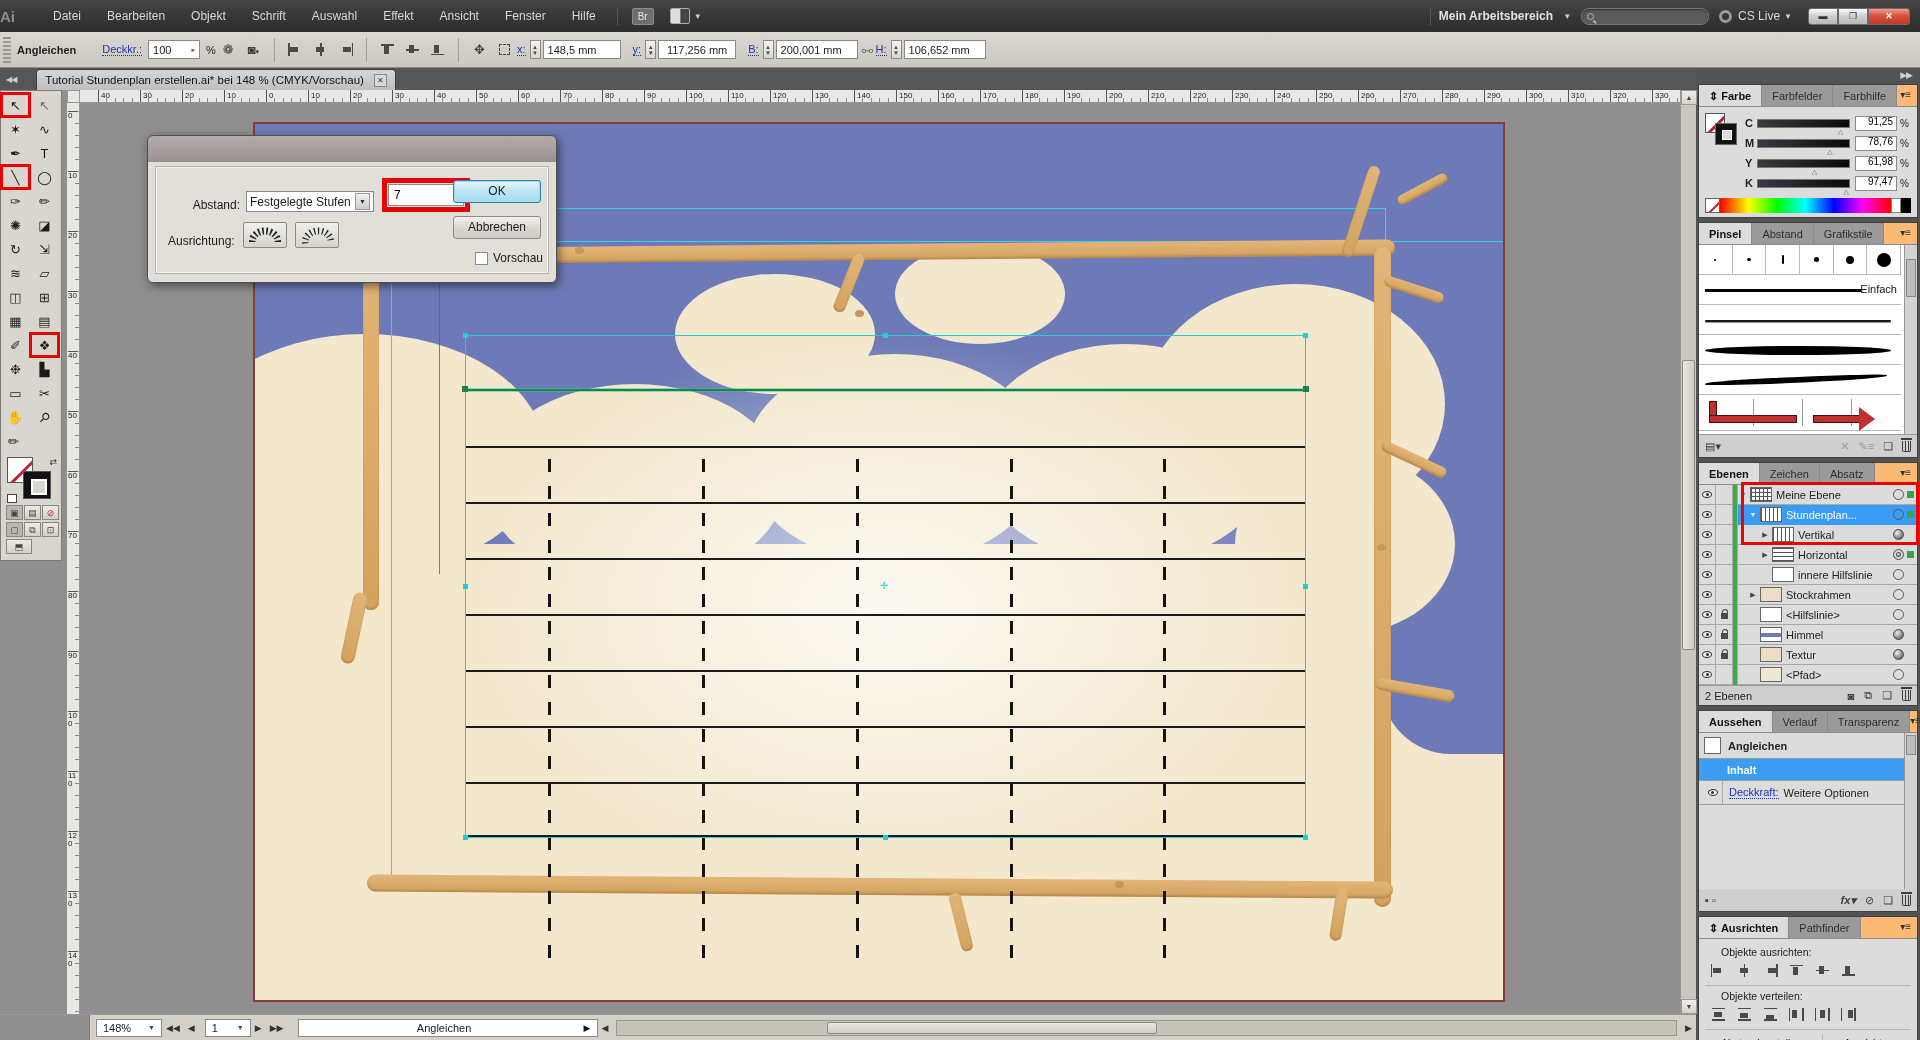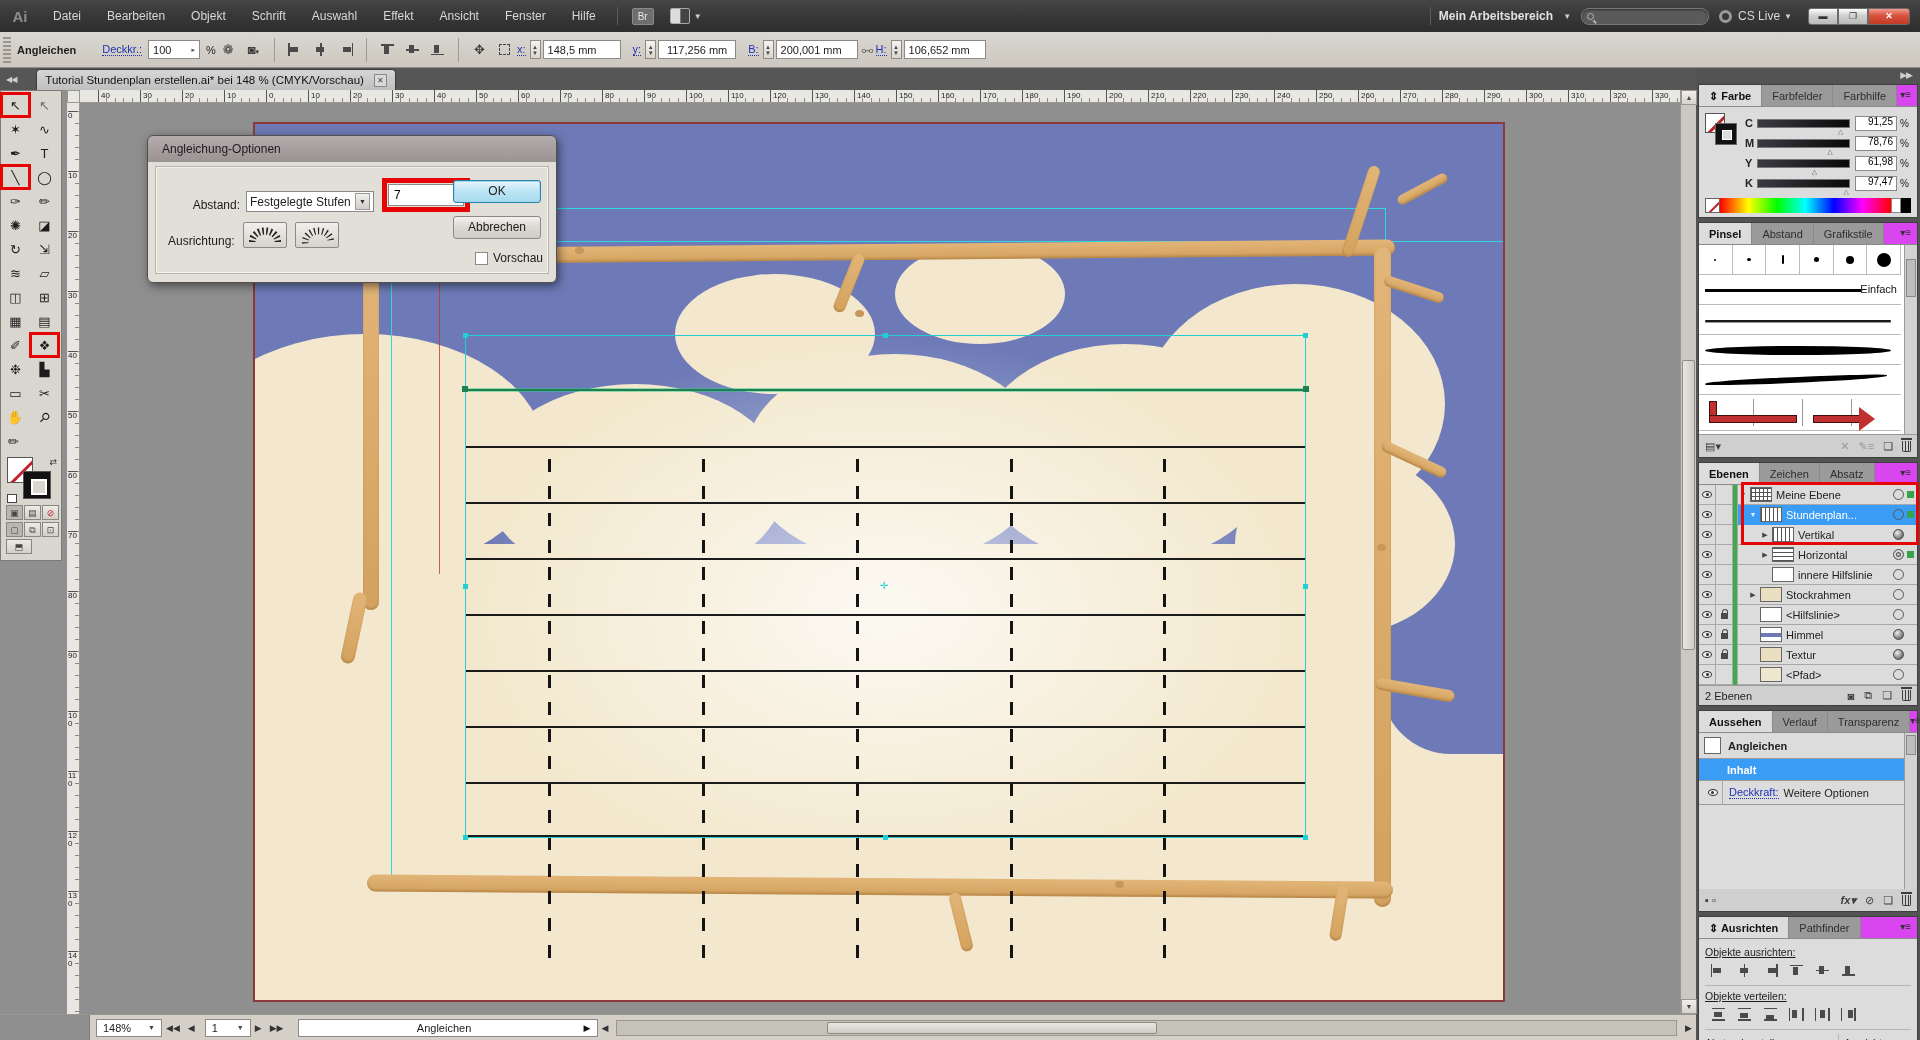--- a/index.html
+++ b/index.html
@@ -4,21 +4,21 @@
 <style>
   * { margin:0; padding:0; box-sizing:border-box; }
   html,body { width:1920px; height:1040px; overflow:hidden; background:#8f8f8f;
     font-family:"Liberation Sans", sans-serif; font-size:11px; color:#222; }
   .abs { position:absolute; }
   #page { position:relative; width:1920px; height:1040px; }
 
   
   .menubar { left:0; top:0; width:1920px; height:32px;
     background:linear-gradient(#454545,#353535 60%,#2e2e2e); display:flex; align-items:center; color:#d8d8d8; z-index:40;}
-  .ai-logo { width:40px; text-align:center; font-weight:bold; font-size:15px; color:#8e8e8e; }
+  .ai-logo { width:40px; text-align:left; font-weight:bold; font-size:15px; color:#8e8e8e; }
   .menu-item { padding:0 13px; height:32px; line-height:32px; font-size:12px; cursor:default; }
   .mb-sep { width:1px; height:18px; background:#5a5a5a; margin:0 8px; }
   .br-btn { background:#6e6e6e; border:1px solid #8a8a8a; border-radius:2px; color:#e6e6e6;
     font-size:10px; padding:2px 5px; margin:0 6px; }
   .arrange-icon { width:20px; height:16px; border:1px solid #aaa; background:
     linear-gradient(90deg,#ddd 0 9px,#777 9px 10px,#444 10px 20px); border-radius:2px; margin-left:10px;}
   .dd-arrow { color:#cfcfcf; font-size:8px; margin-left:4px; }
   .menubar .spacer { flex:1; }
   .workspace { font-size:12px; font-weight:bold; color:#e0e0e0; margin-right:6px;}
   .searchbox { width:128px; height:17px; background:#5a5a5a; border:1px solid #777;
@@ -149,21 +149,21 @@
   .btn-cancel { width:88px; background:linear-gradient(#f4f3f1,#dcd9d2 45%,#cfccc4);
     border:1px solid #8a8a8a; }
   .icobtn { width:44px; height:26px; background:linear-gradient(#f0efec,#d6d3cb);
     border:1px solid #8a8a8a; border-radius:2px; margin-right:8px; display:flex; align-items:center; justify-content:center;}
   .checkbox { width:13px; height:13px; background:#fff; border:1px solid #8a8a8a; margin-right:5px; }
 
   
   .rightdock { left:1696px; top:68px; width:224px; height:972px; background:#535353; padding:0 2px; }
   .dock-head { height:16px; color:#cfcfcf; text-align:right; font-size:9px; padding:2px 6px 0 0; letter-spacing:-1px;}
   .panel { position:relative; background:#dcdcdc; border:1px solid #404040; margin-bottom:4px; }
-  .tabstrip { height:22px; background:#d946ef; display:flex; border-bottom:1px solid #8a8a8a;text-align:center; }
+  .tabstrip { height:22px; background:#fdba74; display:flex; border-bottom:1px solid #8a8a8a;text-align:center; }
   .ptab { padding:0 10px; line-height:22px; font-size:11px; color:#2e2e2e; background:#9a9a9a; border-right:1px solid #8a8a8a; }
   .ptab.active { background:#dcdcdc; font-weight:bold; color:#111; }
   .pmenu { margin-left:auto; color:#333; font-size:10px; padding:4px 6px 0 0; }
   
   .color-body { padding:6px 6px 4px 6px; }
   .cfs { position:relative; width:34px; height:34px; float:left; margin-right:6px; }
   .cfs-fill { position:absolute; left:0; top:0; width:20px; height:20px; background:#fff; border:1px solid #555; overflow:hidden;}
   .cfs-fill::after { content:""; position:absolute; left:-4px; top:8px; width:32px; height:2.5px; background:#c02330; transform:rotate(-45deg); }
   .cfs-stroke { position:absolute; left:10px; top:10px; width:22px; height:22px; background:#111; border:1px solid #666; }
   .cfs-stroke::after { content:""; position:absolute; left:6px; top:6px; width:8px; height:8px; background:#dcdcdc; border:1.5px solid #fff;}
@@ -249,21 +249,21 @@
   .ap-row1 { display:flex; align-items:center; height:26px; border-bottom:1px solid #9a9a9a; padding-left:5px; }
   .ap-thumb { width:17px; height:17px; background:#fff; border:1px solid #666; margin-right:7px; }
   .ap-name { font-weight:bold; font-size:11px; }
   .ap-row2 { height:22px; background:#3a9cf5; color:#fff; font-weight:bold; line-height:22px;
     padding-left:28px; border-bottom:1px solid #9a9a9a; font-size:11px; }
   .ap-row3 { display:flex; align-items:center; height:24px; border-bottom:1px solid #9a9a9a; padding-left:4px;}
   .ap-eye { width:20px; display:flex; justify-content:center; border-right:1px solid #aaa; height:24px; align-items:center; margin-right:6px;}
   .ap-link { color:#1f33b5; border-bottom:1px dotted #1f33b5; margin-right:5px; font-size:11px;}
   
   .align-body { padding:4px 6px 0 6px; font-size:10.5px; }
-  .al-label { margin:3px 0 3px 0; color:#1c1c1c;text-decoration:underline; }
+  .al-label { margin:3px 0 3px 16px; color:#1c1c1c; }
   .al-row { display:flex; align-items:center; margin-bottom:4px; border-bottom:1px solid #b5b5b5; padding-bottom:6px;}
   .al-btn { width:26px; height:18px; display:flex; align-items:center; justify-content:center; }
   .al-bottom { display:flex; }
   .al-col { flex:1; }
   .al-vsep { width:1px; background:#b5b5b5; margin:0 5px; }
 
   
   .vscrollbar { left:1680px; top:90px; width:16px; height:924px; background:#cbc8c1; border-left:1px solid #9a978f; }
   .sb-btn { width:16px; height:15px; background:linear-gradient(#efeeeb,#d6d3cc); border:1px solid #9a978f;
     font-size:7px; text-align:center; line-height:14px; color:#444; }
@@ -639,21 +639,20 @@
       <div class="abs anchor" style="left:208px;top:460px;"></div>
       <div class="abs anchor" style="left:1048px;top:460px;"></div>
       <div class="abs anchor" style="left:208px;top:711px;"></div>
       <div class="abs anchor" style="left:628px;top:711px;"></div>
       <div class="abs anchor" style="left:1048px;top:711px;"></div>
       <div class="abs blendmark">✛</div>
     </div>
   </div>
 
   <div class="abs dialog">
-    <div class="dlg-title">Angleichung-Optionen</div>
     <div class="dlg-body"></div>
     <div class="dlg-row" style="left:20px;top:42px;">
       <span class="dlg-label" style="width:72px;text-align:right;margin-right:6px;">Abstand:</span>
       <div class="dlg-select">
         <span>Festgelegte Stufen</span>
         <span class="dsbtn">▼</span>
       </div>
       <div class="redbox" style="margin-left:8px;">
         <input class="dlg-input" value="7" style="">
       </div>

